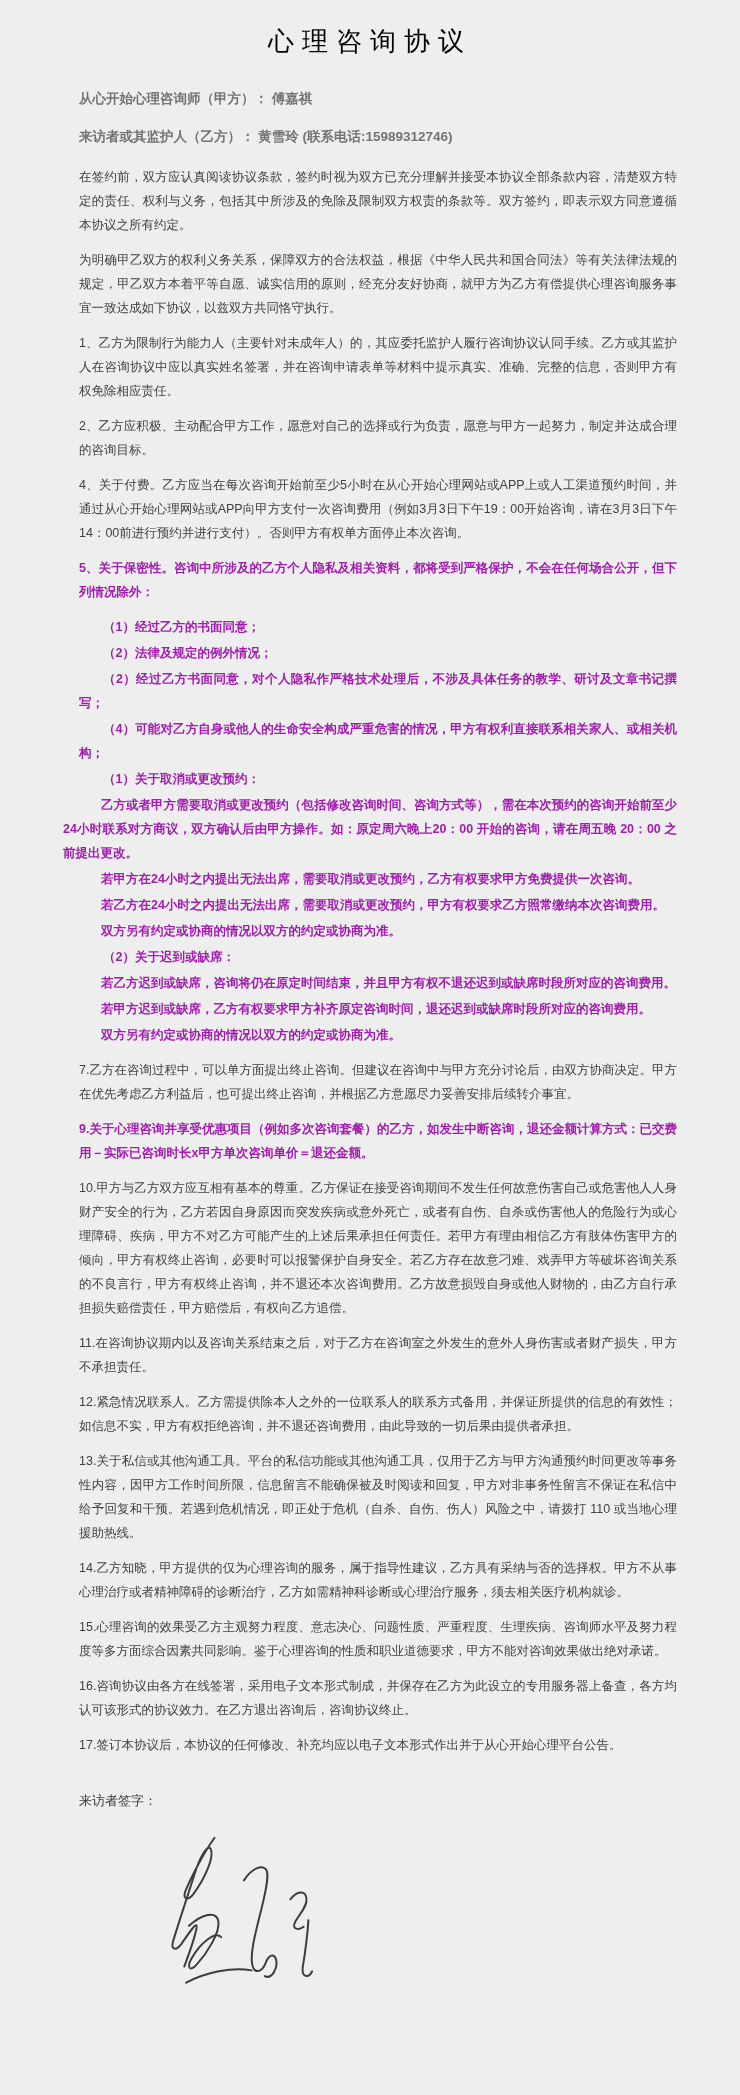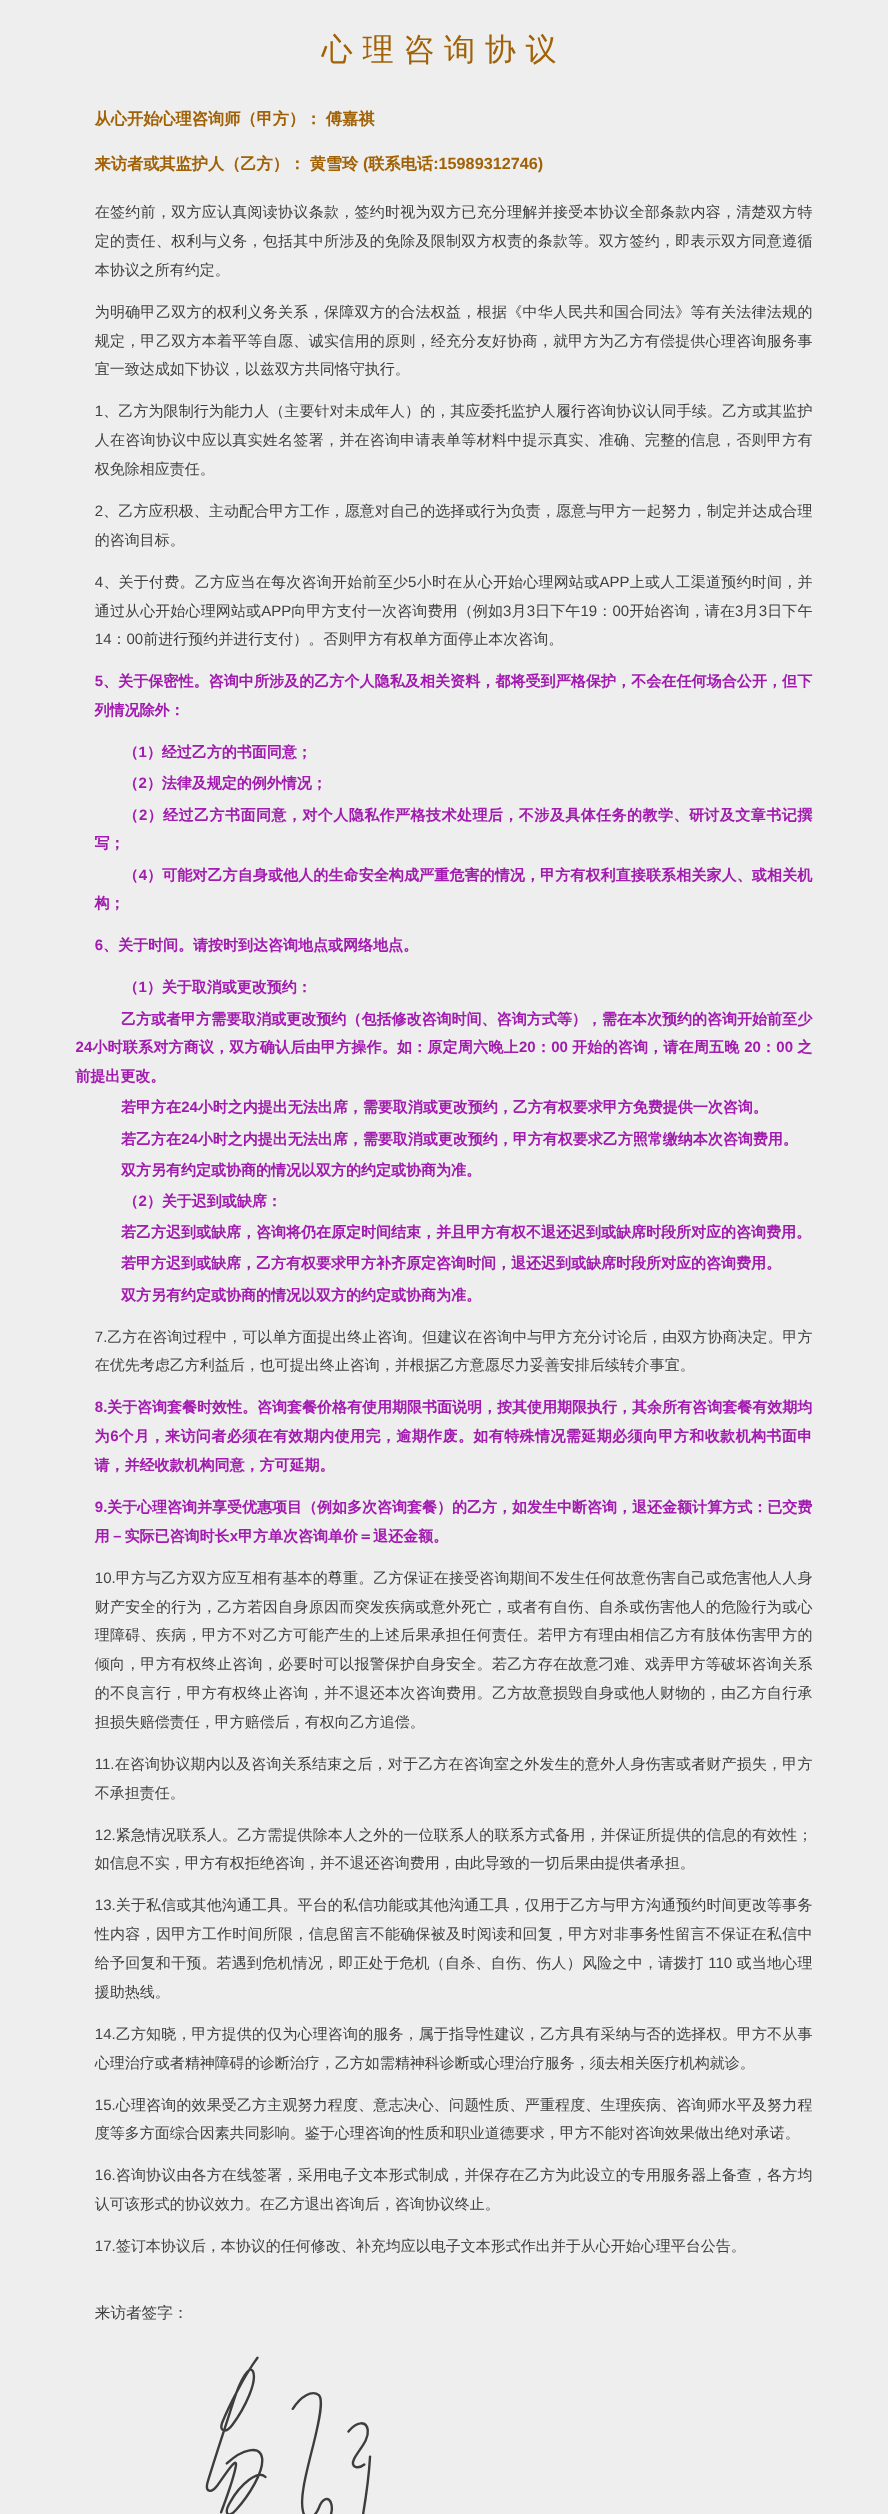--- a/index.html
+++ b/index.html
@@ -8,29 +8,29 @@
     background:#eeeeee;
     font-family:"Liberation Sans","DejaVu Sans",sans-serif;
     color:#404040;
     -webkit-font-smoothing:antialiased;
   }
   .doc{padding:14px 63px 0 63px;position:relative;height:2081px;box-sizing:border-box;}
   .title{
     text-align:center;
     font-size:26px;
     font-weight:400;
-    color:#a16207;
+    color:#000000;
     letter-spacing:8px;
     margin:10px 0 30px 0;
   }
   .party{
     margin:18px 0 18px 16px;
     font-size:13.5px;
     font-weight:bold;
-    color:#a16207;
+    color:#737373;
     line-height:20px;
   }
   .para{
     margin:11px 0 11px 16px;
     font-size:12.5px;
     line-height:24px;
     text-align:justify;
   }
   .itm{
     margin:2px 0 2px 16px;
@@ -80,33 +80,31 @@
   <p class="para">1、乙方为限制行为能力人（主要针对未成年人）的，其应委托监护人履行咨询协议认同手续。乙方或其监护人在咨询协议中应以真实姓名签署，并在咨询申请表单等材料中提示真实、准确、完整的信息，否则甲方有权免除相应责任。</p>
   <p class="para">2、乙方应积极、主动配合甲方工作，愿意对自己的选择或行为负责，愿意与甲方一起努力，制定并达成合理的咨询目标。</p>
   <p class="para">4、关于付费。乙方应当在每次咨询开始前至少5小时在从心开始心理网站或APP上或人工渠道预约时间，并通过从心开始心理网站或APP向甲方支付一次咨询费用（例如3月3日下午19：00开始咨询，请在3月3日下午14：00前进行预约并进行支付）。否则甲方有权单方面停止本次咨询。</p>
 
   <p class="para b">5、关于保密性。咨询中所涉及的乙方个人隐私及相关资料，都将受到严格保护，不会在任何场合公开，但下列情况除外：</p>
   <p class="itm b">（1）经过乙方的书面同意；</p>
   <p class="itm b">（2）法律及规定的例外情况；</p>
   <p class="itm b">（2）经过乙方书面同意，对个人隐私作严格技术处理后，不涉及具体任务的教学、研讨及文章书记撰写；</p>
   <p class="itm b">（4）可能对乙方自身或他人的生命安全构成严重危害的情况，甲方有权利直接联系相关家人、或相关机构；</p>
 
-  <p class="para b">6、关于时间。请按时到达咨询地点或网络地点。</p>
   <p class="itm b">（1）关于取消或更改预约：</p>
   <p class="hang b">乙方或者甲方需要取消或更改预约（包括修改咨询时间、咨询方式等），需在本次预约的咨询开始前至少24小时联系对方商议，双方确认后由甲方操作。如：原定周六晚上20：00 开始的咨询，请在周五晚 20：00 之前提出更改。</p>
   <p class="hang b">若甲方在24小时之内提出无法出席，需要取消或更改预约，乙方有权要求甲方免费提供一次咨询。</p>
   <p class="hang b">若乙方在24小时之内提出无法出席，需要取消或更改预约，甲方有权要求乙方照常缴纳本次咨询费用。</p>
   <p class="hang b">双方另有约定或协商的情况以双方的约定或协商为准。</p>
   <p class="itm b">（2）关于迟到或缺席：</p>
   <p class="hang b">若乙方迟到或缺席，咨询将仍在原定时间结束，并且甲方有权不退还迟到或缺席时段所对应的咨询费用。</p>
   <p class="hang b">若甲方迟到或缺席，乙方有权要求甲方补齐原定咨询时间，退还迟到或缺席时段所对应的咨询费用。</p>
   <p class="hang b">双方另有约定或协商的情况以双方的约定或协商为准。</p>
 
   <p class="para">7.乙方在咨询过程中，可以单方面提出终止咨询。但建议在咨询中与甲方充分讨论后，由双方协商决定。甲方在优先考虑乙方利益后，也可提出终止咨询，并根据乙方意愿尽力妥善安排后续转介事宜。</p>
-  <p class="para b">8.关于咨询套餐时效性。咨询套餐价格有使用期限书面说明，按其使用期限执行，其余所有咨询套餐有效期均为6个月，来访问者必须在有效期内使用完，逾期作废。如有特殊情况需延期必须向甲方和收款机构书面申请，并经收款机构同意，方可延期。</p>
   <p class="para b">9.关于心理咨询并享受优惠项目（例如多次咨询套餐）的乙方，如发生中断咨询，退还金额计算方式：已交费用－实际已咨询时长x甲方单次咨询单价＝退还金额。</p>
   <p class="para">10.甲方与乙方双方应互相有基本的尊重。乙方保证在接受咨询期间不发生任何故意伤害自己或危害他人人身财产安全的行为，乙方若因自身原因而突发疾病或意外死亡，或者有自伤、自杀或伤害他人的危险行为或心理障碍、疾病，甲方不对乙方可能产生的上述后果承担任何责任。若甲方有理由相信乙方有肢体伤害甲方的倾向，甲方有权终止咨询，必要时可以报警保护自身安全。若乙方存在故意刁难、戏弄甲方等破坏咨询关系的不良言行，甲方有权终止咨询，并不退还本次咨询费用。乙方故意损毁自身或他人财物的，由乙方自行承担损失赔偿责任，甲方赔偿后，有权向乙方追偿。</p>
   <p class="para">11.在咨询协议期内以及咨询关系结束之后，对于乙方在咨询室之外发生的意外人身伤害或者财产损失，甲方不承担责任。</p>
   <p class="para">12.紧急情况联系人。乙方需提供除本人之外的一位联系人的联系方式备用，并保证所提供的信息的有效性；如信息不实，甲方有权拒绝咨询，并不退还咨询费用，由此导致的一切后果由提供者承担。</p>
   <p class="para">13.关于私信或其他沟通工具。平台的私信功能或其他沟通工具，仅用于乙方与甲方沟通预约时间更改等事务性内容，因甲方工作时间所限，信息留言不能确保被及时阅读和回复，甲方对非事务性留言不保证在私信中给予回复和干预。若遇到危机情况，即正处于危机（自杀、自伤、伤人）风险之中，请拨打 110 或当地心理援助热线。</p>
   <p class="para">14.乙方知晓，甲方提供的仅为心理咨询的服务，属于指导性建议，乙方具有采纳与否的选择权。甲方不从事心理治疗或者精神障碍的诊断治疗，乙方如需精神科诊断或心理治疗服务，须去相关医疗机构就诊。</p>
   <p class="para">15.心理咨询的效果受乙方主观努力程度、意志决心、问题性质、严重程度、生理疾病、咨询师水平及努力程度等多方面综合因素共同影响。鉴于心理咨询的性质和职业道德要求，甲方不能对咨询效果做出绝对承诺。</p>
   <p class="para">16.咨询协议由各方在线签署，采用电子文本形式制成，并保存在乙方为此设立的专用服务器上备查，各方均认可该形式的协议效力。在乙方退出咨询后，咨询协议终止。</p>
   <p class="para">17.签订本协议后，本协议的任何修改、补充均应以电子文本形式作出并于从心开始心理平台公告。</p>
 

